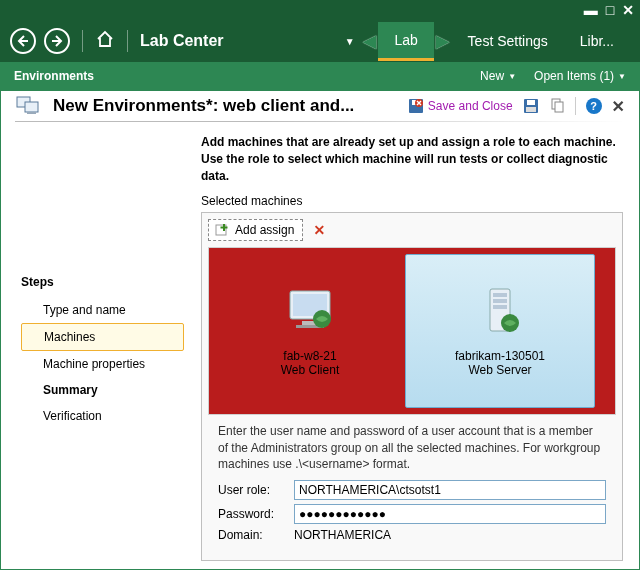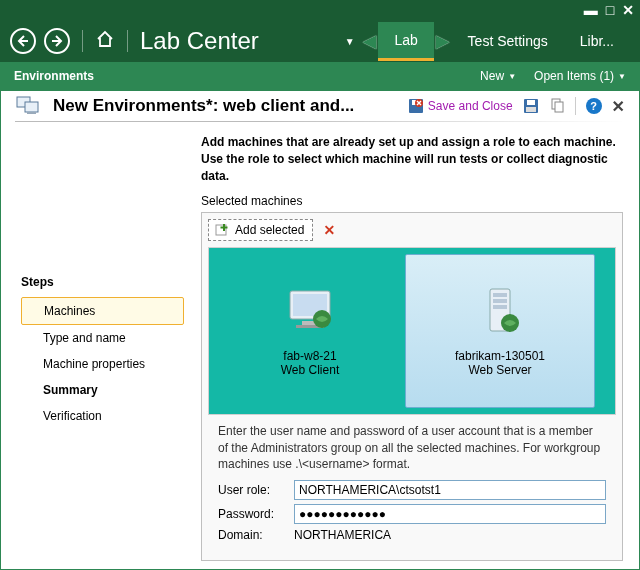--- a/index.html
+++ b/index.html
@@ -5,21 +5,21 @@
     * { box-sizing: border-box; margin: 0; padding: 0; }
     body { font-family: "Segoe UI", Arial, sans-serif; width: 640px; height: 570px; overflow: hidden; background: #1a5b33; }
     
     .titlebar { height: 20px; background: #1a5b33; display: flex; justify-content: flex-end; align-items: center; padding-right: 6px; gap: 8px; }
     .titlebar-btn { color: #fff; font-size: 14px; font-weight: bold; cursor: pointer; }
     
     .nav { height: 42px; background: #1a5b33; display: flex; align-items: center; padding: 0 10px; color: #fff; }
     .nav-icons { display: flex; gap: 8px; align-items: center; }
     .nav-circle { width: 26px; height: 26px; border: 2px solid #fff; border-radius: 50%; display: flex; align-items: center; justify-content: center; font-size: 14px; }
     .nav-divider { width: 0; height: 22px; border-left: 1px solid rgba(255,255,255,.4); margin: 0 4px; }
-    .nav-title { font-size: 24px; font-weight: 400; margin-left: 8px; }
+    .nav-title { font-size: 16px; font-weight: 700; margin-left: 8px; }
     .nav-arrow { margin-left: auto; font-size: 10px; color: #fff; }
     .nav-tabs { display: flex; align-items: center; gap: 0; margin-left: 6px; }
     .nav-chevron { font-size: 18px; color: #2d8753; margin: 0 2px; text-shadow: 0 0 1px #fff;}
     .tab { padding: 10px 16px; color: #fff; font-size: 14px; cursor: pointer; }
     .tab.active { background: #2d8753; border-bottom: 3px solid #f0b030; }
     
     .subnav { height: 28px; background: #2d8753; display: flex; align-items: center; padding: 0 14px; color: #fff; font-size: 12px; }
     .subnav-left { font-weight: 600; }
     .subnav-right { margin-left: auto; display: flex; gap: 18px; align-items: center; }
     .subnav-link { cursor: pointer; display: flex; align-items: center; gap: 4px; }
@@ -51,21 +51,21 @@
     .main { flex: 1; padding: 12px 16px 8px 16px; display: flex; flex-direction: column; }
     .instructions { font-size: 12px; font-weight: 700; line-height: 1.4; margin-bottom: 10px; }
     .section-label { font-size: 12px; margin-bottom: 4px; }
     
     .machines-box { border: 1px solid #bfbfbf; background: #f9f9f9; padding: 6px; }
     .machines-toolbar { display: flex; align-items: center; gap: 10px; margin-bottom: 6px; }
     .add-machine { border: 1px dashed #888; padding: 3px 8px 3px 6px; display: flex; align-items: center; gap: 6px; font-size: 12px; background: #fff; cursor: pointer; }
     .plus-icon { width: 14px; height: 14px; color: #3a8a20; font-weight: bold; display: flex; align-items: center; justify-content: center; font-size: 14px; }
     .remove-x { color: #d03820; font-size: 14px; font-weight: bold; cursor: pointer; }
     
-    .machines-grid { background: #14b8a6; border: 1px solid #d0d0d0; display: flex; gap: 0; padding: 6px; height: 168px; }
+    .machines-grid { background: #b91c1c; border: 1px solid #d0d0d0; display: flex; gap: 0; padding: 6px; height: 168px; }
     .machine-card { width: 190px; display: flex; flex-direction: column; align-items: center; justify-content: center; padding: 8px; cursor: pointer; font-size: 12px; text-align: center; border-radius: 2px; }
     .machine-card.selected { background: linear-gradient(#d9eef7, #b7dcef); border: 1px solid #6dadd1; }
     .machine-name { margin-top: 8px; }
     .machine-role { }
     
     .creds { border-top: 0; padding: 8px 10px; font-size: 12px; }
     .creds-help { color: #333; margin-bottom: 8px; line-height: 1.35; }
     .cred-row { display: flex; align-items: center; margin-bottom: 4px; }
     .cred-label { width: 76px; }
     .cred-field { flex: 1; border: 1px solid #7ba7c7; height: 20px; padding: 1px 4px; font-size: 12px; font-family: inherit; }
@@ -165,40 +165,40 @@
       <div style="width:1px;height:18px;background:#ccc;"></div>
       <span class="help-icon">?</span>
       <span class="close-x">✕</span>
     </div>
   </div>
   <div class="divider"></div>
 
   <div class="body">
     <div class="steps">
       <div class="steps-title">Steps</div>
+      <div class="step">Type and name</div>
       <div class="step active">Machines</div>
-      <div class="step">Type and name</div>
       <div class="step">Machine properties</div>
       <div class="step step-bold">Summary</div>
       <div class="step">Verification</div>
     </div>
     <div class="vdivider"></div>
     <div class="main">
       <div class="instructions">Add machines that are already set up and assign a role to each machine. Use the role to select which machine will run tests or collect diagnostic data.</div>
       <div class="section-label">Selected machines</div>
       <div class="machines-box">
         <div class="machines-toolbar">
           <div class="add-machine">
             <span class="plus-icon">
               <svg width="14" height="14" viewBox="0 0 14 14">
                   <rect x="1" y="2" width="10" height="10" fill="#fff" stroke="#999"></rect>
                   <path d="M9 1 V8 M5.5 4.5 H12.5" stroke="#3a8a20" stroke-width="2"></path>
                 </svg>
             </span>
-            <span>Add selected</span>
+            <span>Add assign</span>
           </div>
           <span class="remove-x">✕</span>
         </div>
         <div class="machines-grid">
           <div class="machine-card">
             <svg width="60" height="56" viewBox="0 0 60 56">
               <rect x="10" y="6" width="40" height="28" rx="2" fill="#e8eff6" stroke="#8aa"></rect>
               <rect x="13" y="9" width="34" height="22" fill="#c8dcf0"></rect>
               <rect x="22" y="36" width="16" height="4" fill="#bbb"></rect>
               <rect x="16" y="40" width="28" height="3" fill="#999"></rect>

